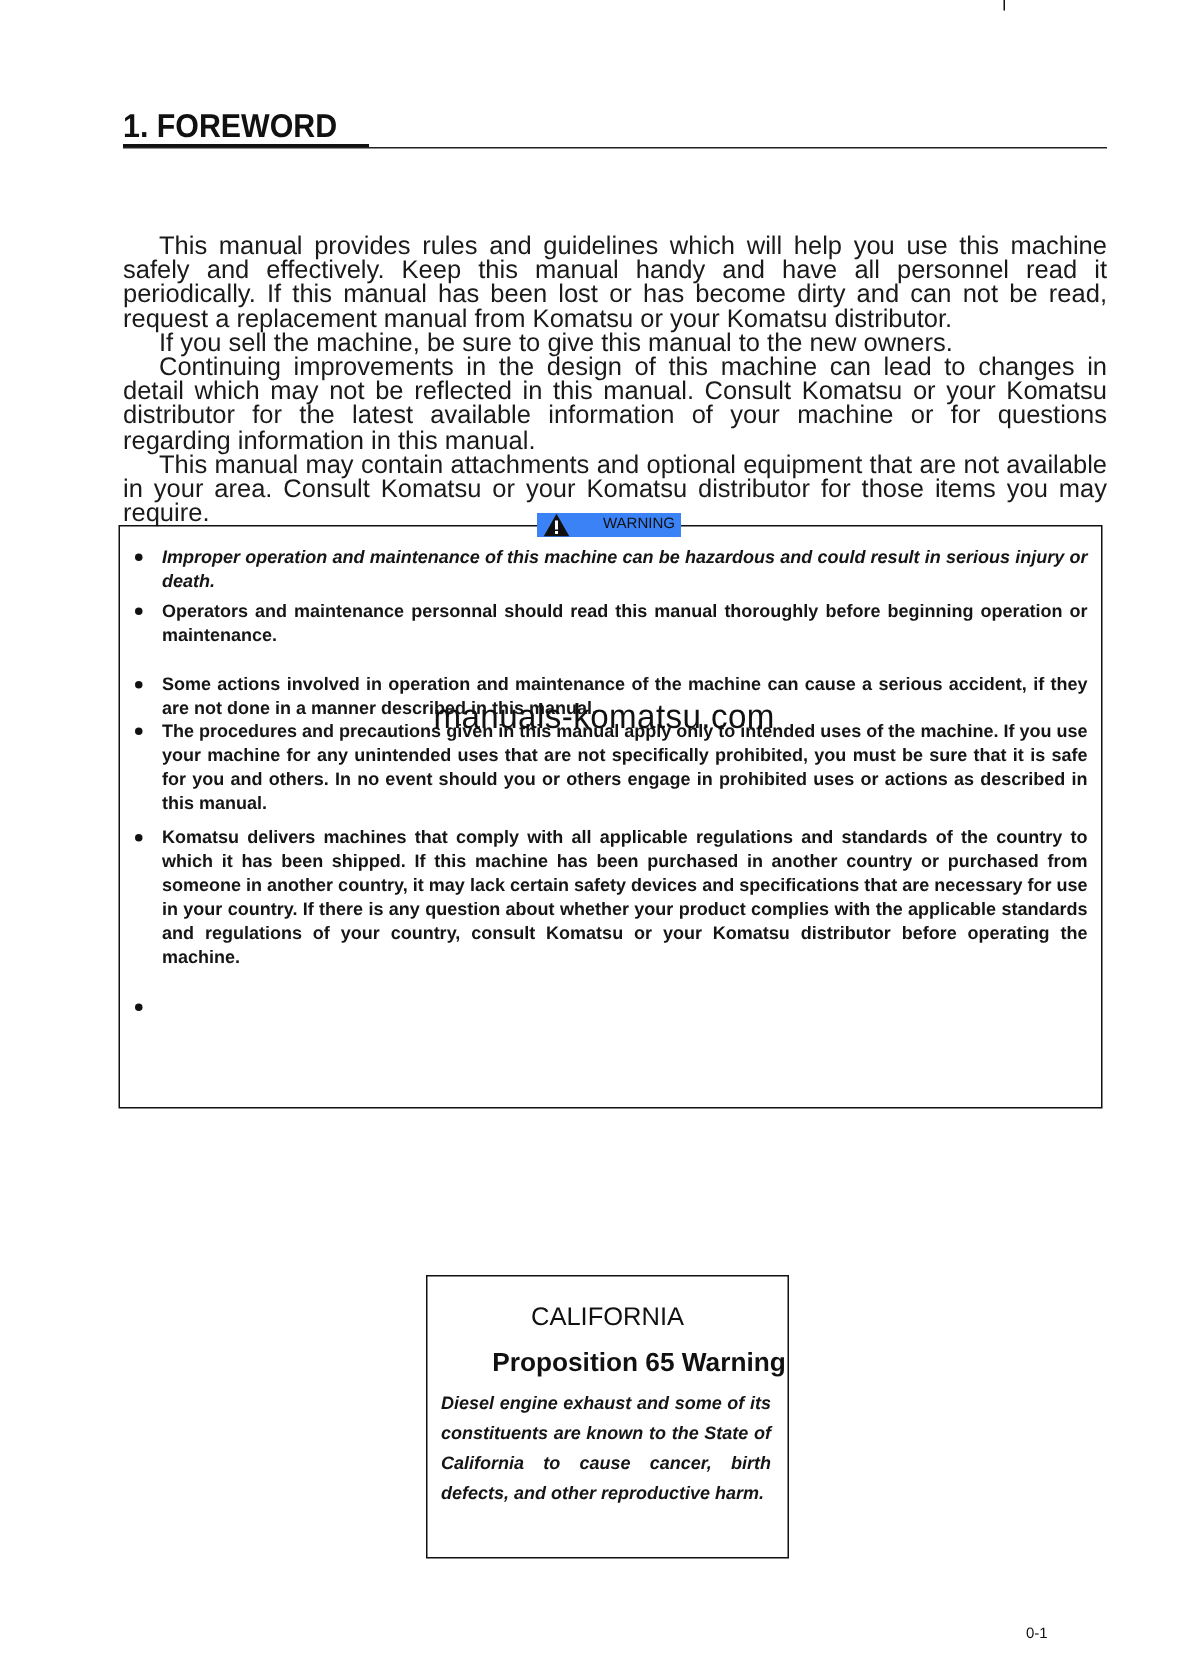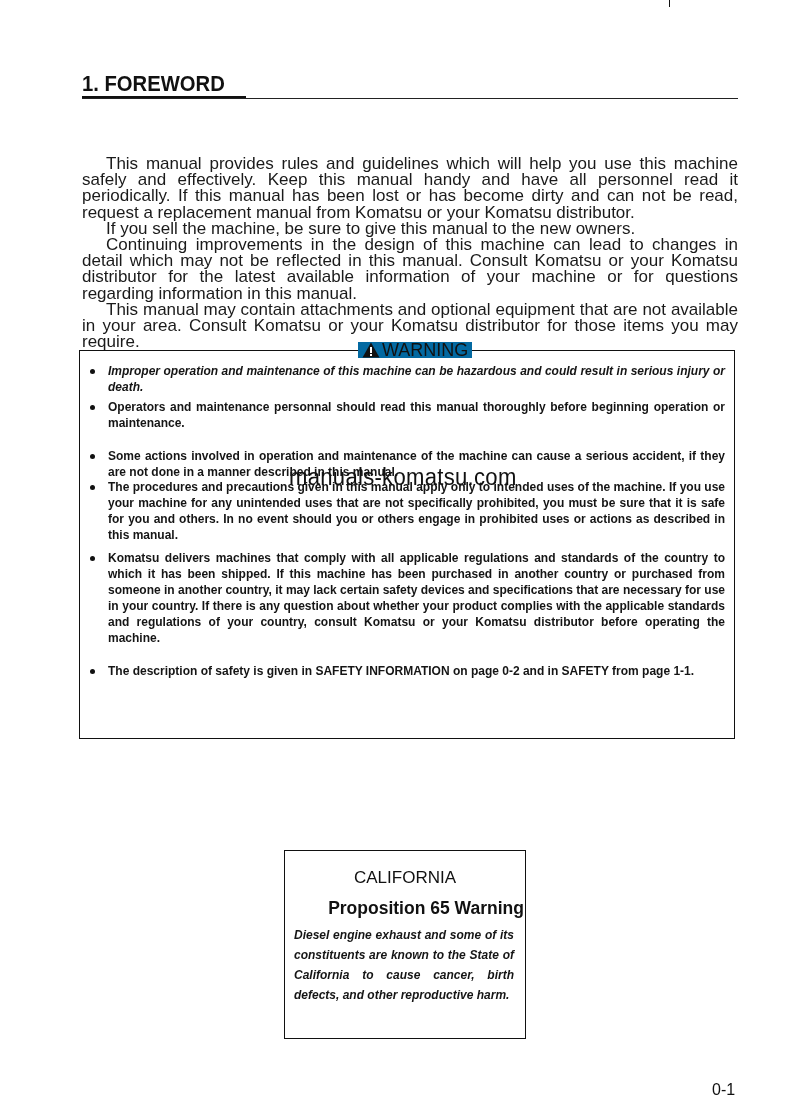--- a/index.html
+++ b/index.html
@@ -73,26 +73,26 @@
       height: 389px;
       border: 1px solid #111;
       border-top: 1px solid #111;
       box-sizing: border-box;
     }
     .warning-title {
       position: absolute;
       left: 358px;
       top: 342px;
       padding: 0 4px;
-      background: #0369a1;
-      font-size: 18px;
+      background: #3b82f6;
+      font-size: 10px;
       line-height: 16px;
       display: flex;
       align-items: center;
-      gap: 2px;
+      gap: 22px;
     }
     .warning-title svg {
       display: block;
     }
     .warning-list {
       position: absolute;
       left: 89px;
       top: 364px;
       width: 636px;
       margin: 0;
@@ -170,23 +170,23 @@
       width: 220px;
       font-size: 12px;
       font-weight: bold;
       line-height: 20px;
       text-align: justify;
       color: #151515;
       font-style: italic;
     }
     .page-number {
       position: absolute;
-      left: 712px;
+      left: 684px;
       top: 1083px;
-      font-size: 16px;
+      font-size: 10px;
       line-height: 14px;
       color: #111;
     }
   </style>
 </head>
 <body>
 
 <div class="top-tick"></div>
 
 <h1 class="heading" style="margin:0;">1.  FOREWORD</h1>
@@ -228,21 +228,20 @@
   <li class="li4">
     <span class="bullet"></span>
     <span>The procedures and precautions given in this manual apply only to intended uses of the machine. If you use your machine for any unintended uses that are not specifically prohibited, you must be sure that it is safe for you and others. In no event should you or others engage in prohibited uses or actions as described in this manual.</span>
   </li>
   <li class="li5">
     <span class="bullet"></span>
     <span>Komatsu delivers machines that comply with all applicable regulations and standards of the country to which it has been shipped. If this machine has been purchased in another country or purchased from someone in another country, it may lack certain safety devices and specifications that are necessary for use in your country. If there is any question about whether your product complies with the applicable standards and regulations of your country, consult Komatsu or your Komatsu distributor before operating the machine.</span>
   </li>
   <li class="li6">
     <span class="bullet"></span>
-    <span>The description of safety is given in SAFETY INFORMATION on page 0-2 and in SAFETY from page 1-1.</span>
   </li>
 </ul>
 
 <div class="watermark">manuals-komatsu.com</div>
 
 <div class="ca-box"></div>
 <div class="ca-title">CALIFORNIA</div>
 <div class="ca-subtitle">Proposition 65 Warning</div>
 <div class="ca-body">Diesel engine exhaust and some of its constituents are known to the State of California to cause cancer, birth defects, and other reproductive harm.</div>
 

